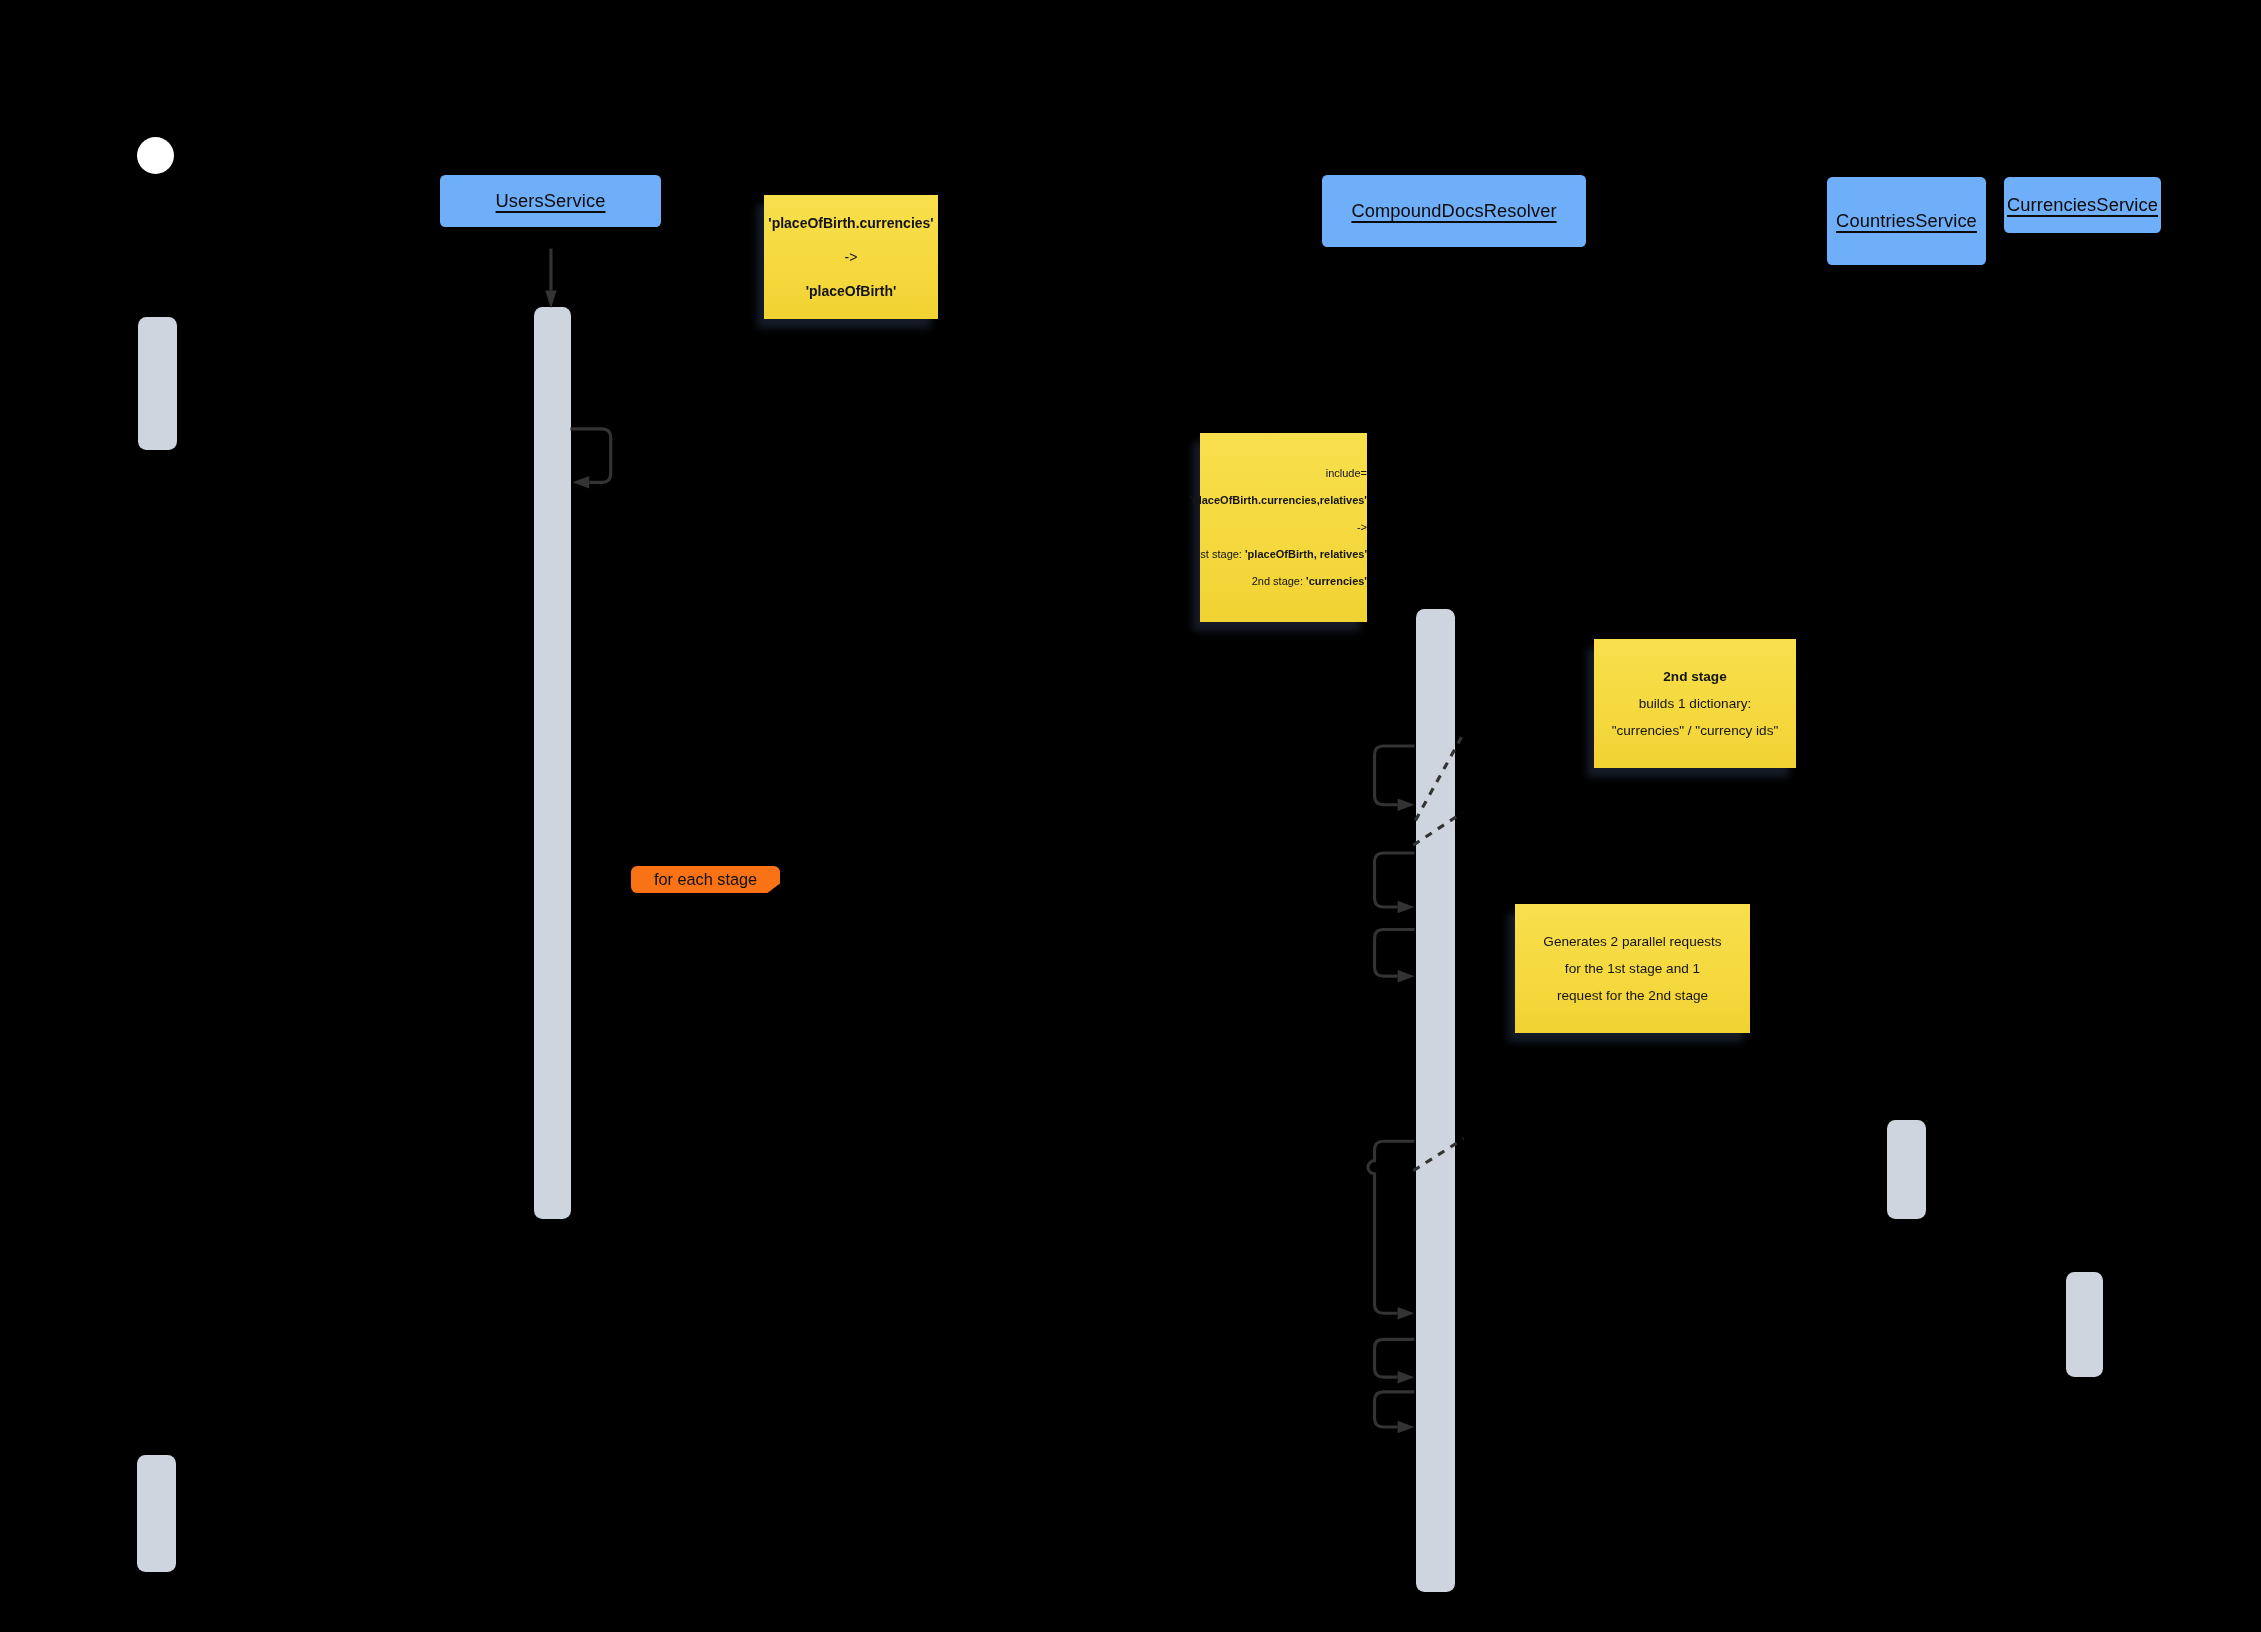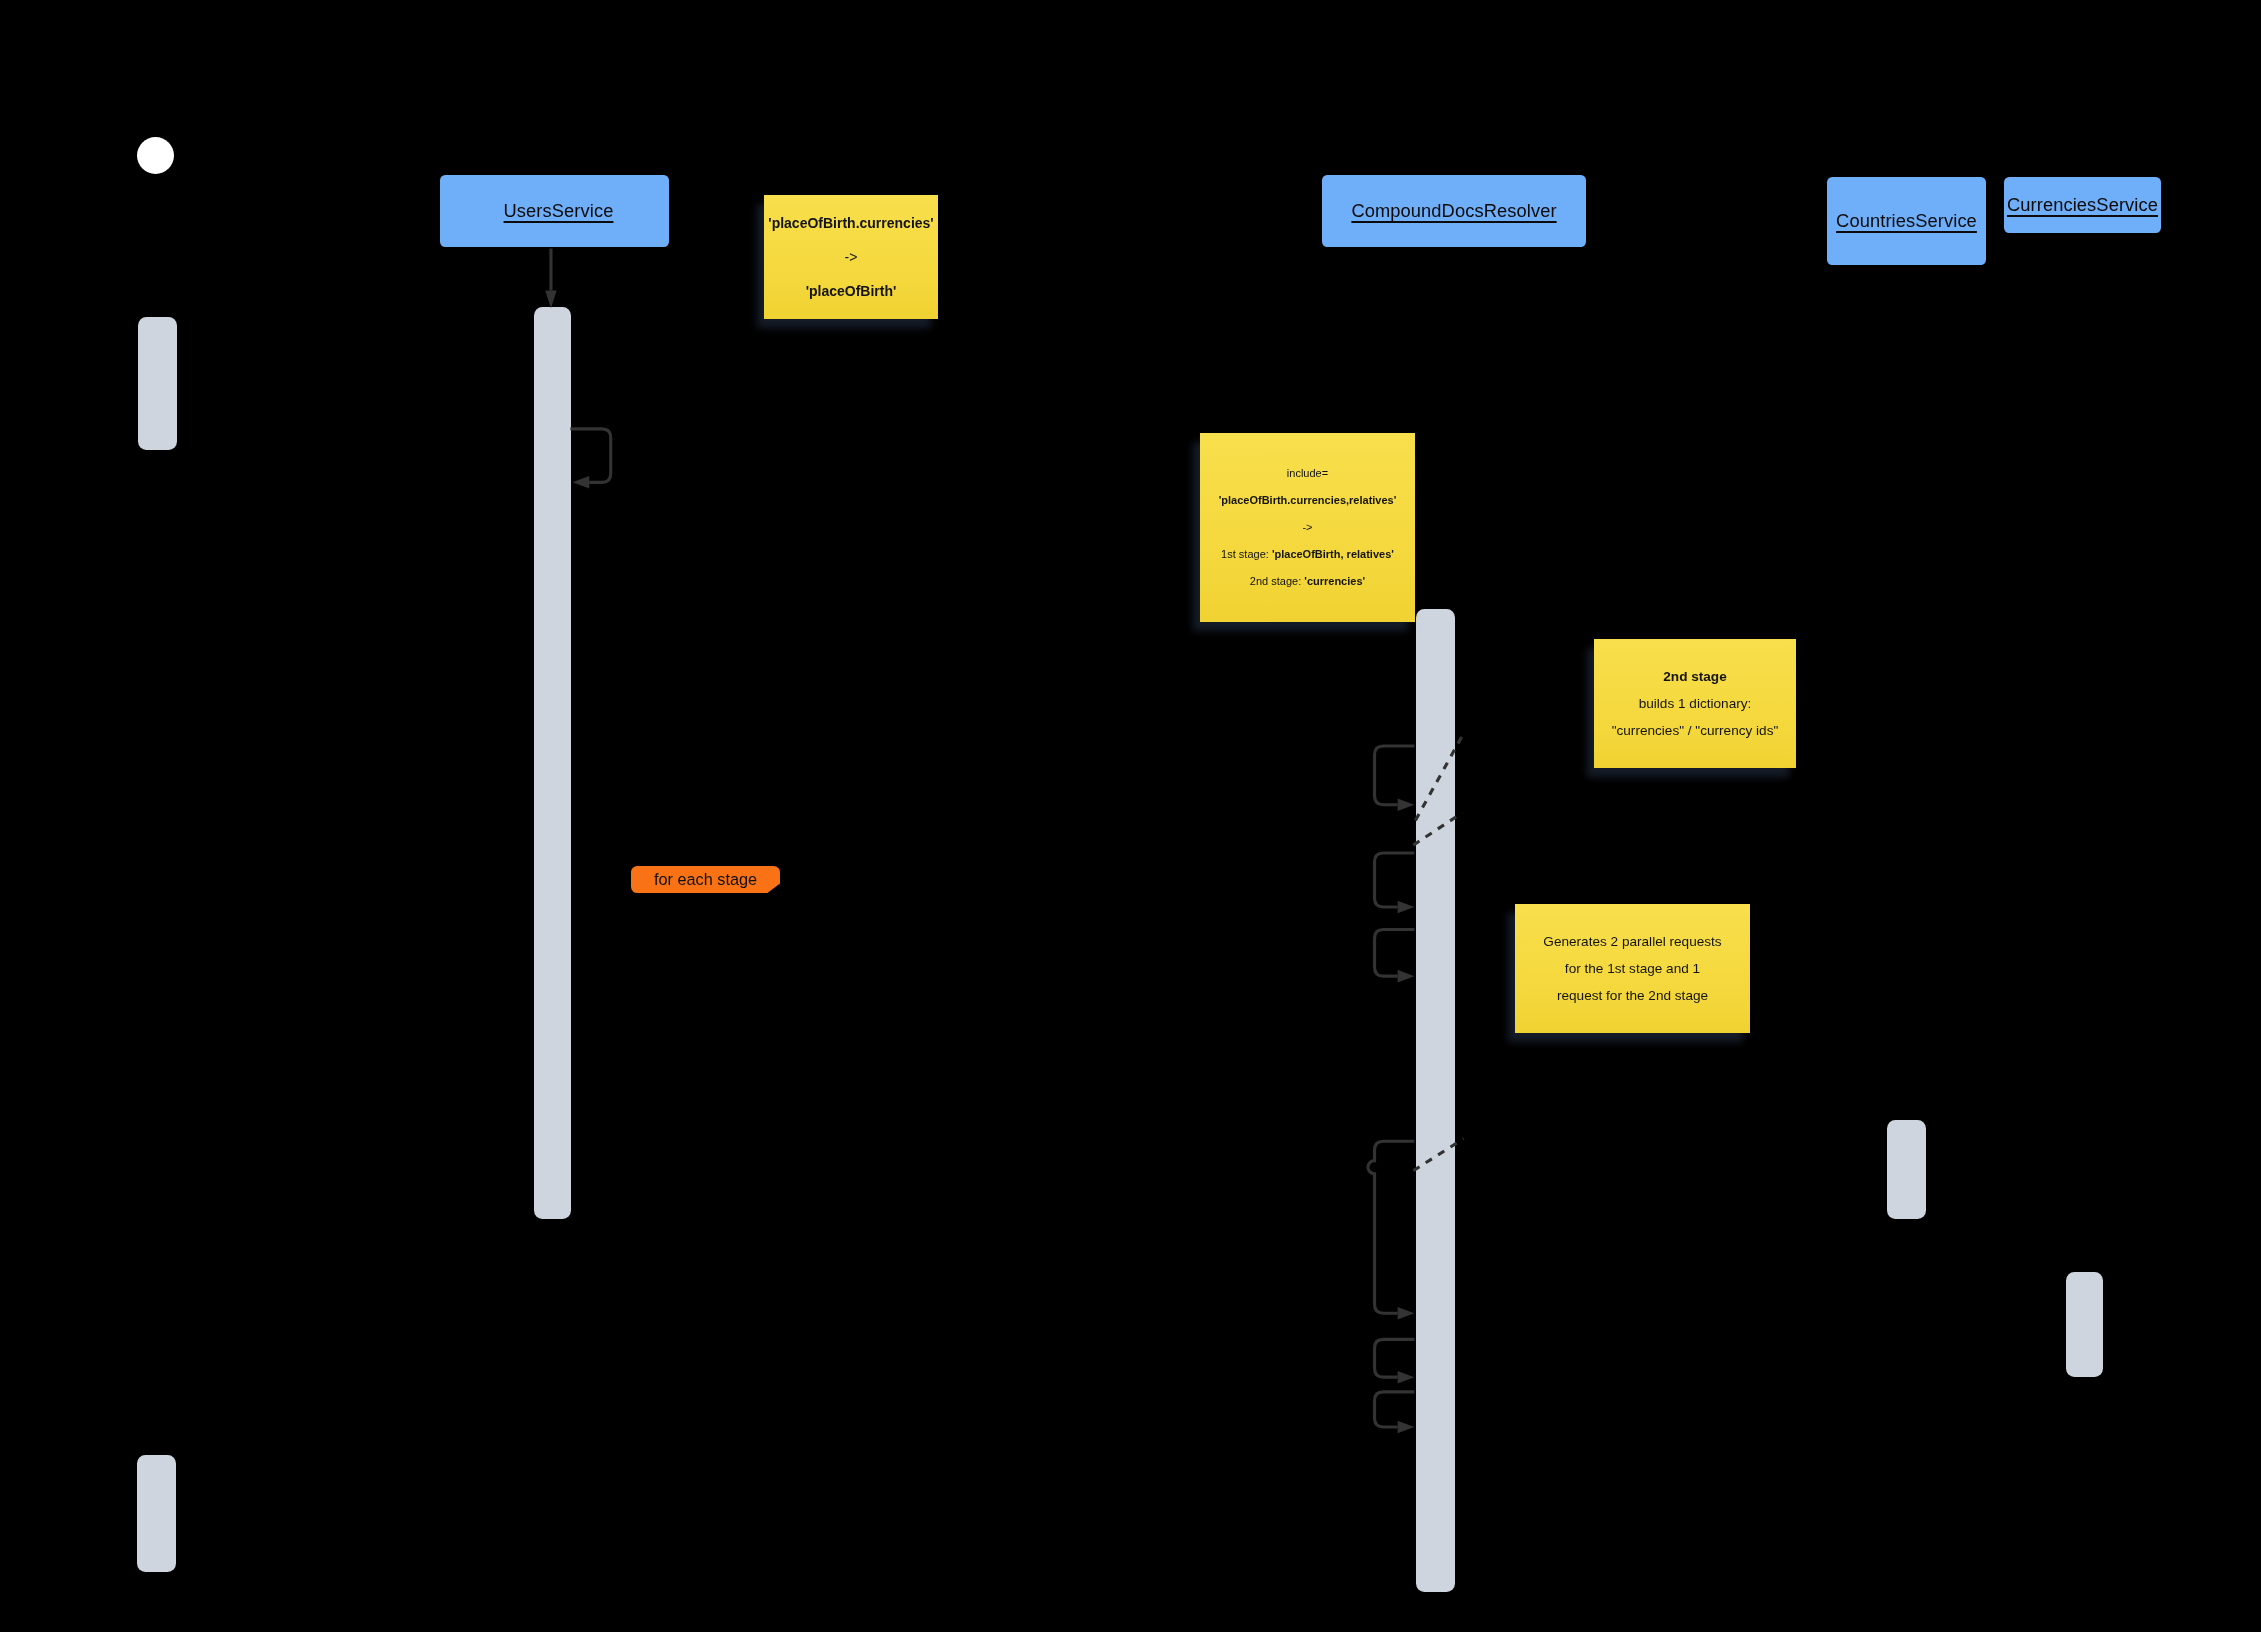--- a/index.html
+++ b/index.html
@@ -46,21 +46,21 @@
   .loop-label span{color:#101010;font-size:16.3px;}
   svg.overlay{position:absolute;left:0;top:0;pointer-events:none;}
 </style>
 </head>
 <body>
 
 <div id="canvas">
 
   <div class="abs start-circle" style="left:137px;top:137px;width:37px;height:37px;"></div>
 
-  <div class="abs participant" style="left:440px;top:175px;width:221px;height:72px;padding-left:8px;">
+  <div class="abs participant" style="left:440px;top:175px;width:221px;height:52px;">
     <span>UsersService</span>
   </div>
   <div class="abs participant" style="left:1322px;top:175px;width:264px;height:72px;">
     <span>CompoundDocsResolver</span>
   </div>
   <div class="abs participant" style="left:1827px;top:177px;width:159px;height:88px;">
     <span>CountriesService</span>
   </div>
   <div class="abs participant" style="left:2004px;top:177px;width:157px;height:56px;">
     <span>CurrenciesService</span>
@@ -108,21 +108,21 @@
   <div class="abs loop-label" style="left:631px;top:866px;width:149px;height:27px;">
     <span>for each stage</span>
   </div>
 
   <div class="abs note note1" style="left:764px;top:195px;width:174px;height:124px;">
     <div class="ln b">'placeOfBirth.currencies'</div>
     <div class="ln">-&gt;</div>
     <div class="ln b">'placeOfBirth'</div>
   </div>
 
-  <div class="abs note note2" style="left:1200px;top:433px;width:215px;height:189px;">
+  <div class="abs note note2" style="left:1200px;top:433px;width:167px;height:189px;align-items:flex-end;">
     <div class="ln">include=</div>
     <div class="ln b">'placeOfBirth.currencies,relatives'</div>
     <div class="ln">-&gt;</div>
     <div class="ln"><span>1st stage: </span><span class="b">'placeOfBirth, relatives'</span></div>
     <div class="ln"><span>2nd stage: </span><span class="b">'currencies'</span></div>
   </div>
 
 
   <div class="abs note note4" style="left:1594px;top:639px;width:202px;height:129px;">
     <div class="ln b">2nd stage</div>

